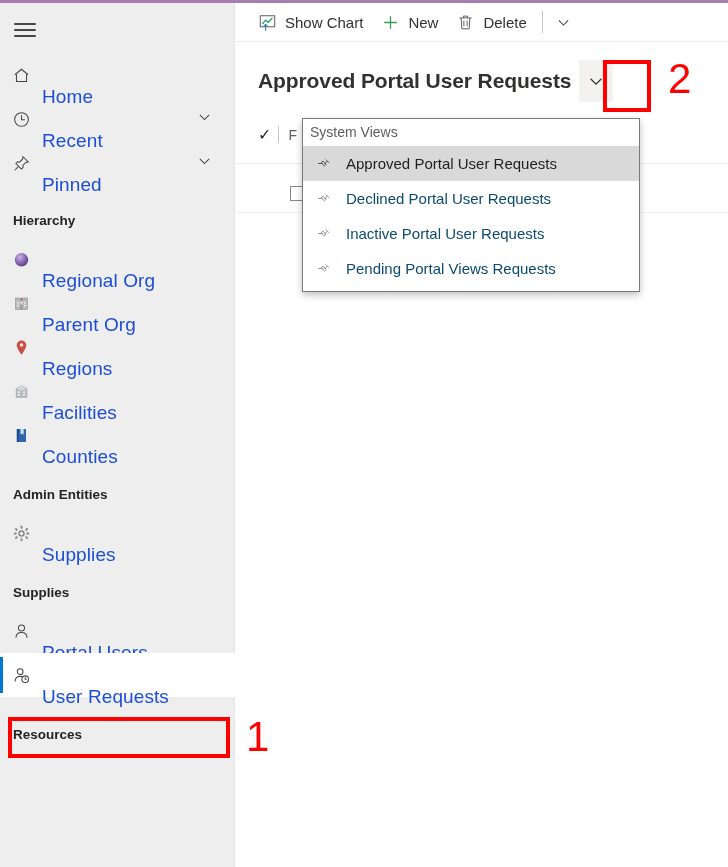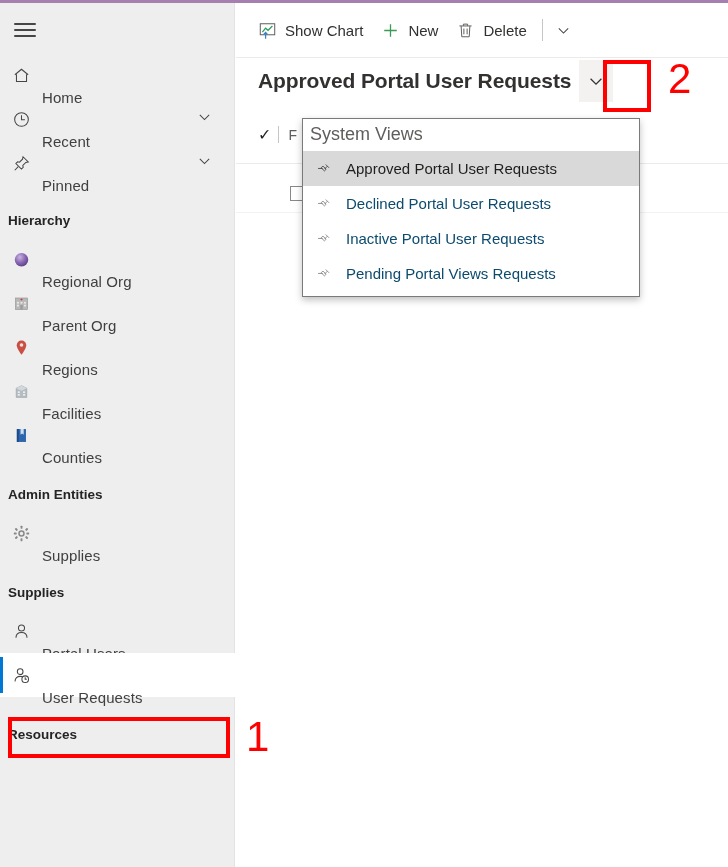--- a/index.html
+++ b/index.html
@@ -49,51 +49,51 @@
     padding-left: 12px;
     box-sizing: border-box;
     cursor: pointer;
   }
   .nav-item .ico {
     width: 30px; min-width: 30px;
     display: flex; align-items: center; justify-content: flex-start;
     color: #484644;
   }
   .nav-item .lbl {
-    font-size: 15px;
-    color: #404040;
+    font-size: 19px;
+    color: #1d4ed8;
     letter-spacing: 0.1px;
     white-space: nowrap;
     margin-top: 44px;
   }
   .nav-item .chev {
     position: absolute; right: 22px; top: 50%;
     transform: translateY(-50%);
     color: #484644;
   }
   .section-head {
     font-size: 13.5px;
     font-weight: bold;
     color: #242424;
-    padding: 0 0 0 8px;
+    padding: 0 0 0 13px;
     height: 34px;
     display: flex; align-items: center;
   }
   .nav-item.selected {
     background: #ffffff;
   }
   .nav-item.selected::before {
     content: "";
     position: absolute; left: 0; top: 4px; bottom: 4px;
     width: 3px; background: #0078d4;
   }
   
   .commandbar {
     position: absolute; left: 236px; top: 3px;
-    width: 492px; height: 55px;
+    width: 492px; height: 39px;
     background: #ffffff;
     border-bottom: 1px solid #edebe9;
     display: flex; align-items: center;
     box-sizing: border-box;
     padding-left: 13px;
   }
   .cmd-btn {
     display: flex; align-items: center;
     height: 40px;
     padding: 0 9px;
@@ -155,21 +155,21 @@
   .dropdown {
     position: absolute; left: 302px; top: 118px;
     width: 336px;
     background: #ffffff;
     border: 1px solid #7a7a7a;
     box-shadow: 0 3px 7px rgba(0,0,0,0.25);
     z-index: 30;
     padding-bottom: 5px;
   }
   .dd-header {
-    font-size: 18px;
+    font-size: 14px;
     color: #605e5c;
     padding: 5px 0 6px 7px;
   }
   .dd-item {
     display: flex; align-items: center;
     height: 35px;
     padding-left: 13px;
     cursor: pointer;
     font-size: 15px;
     color: #0c4a6e;

